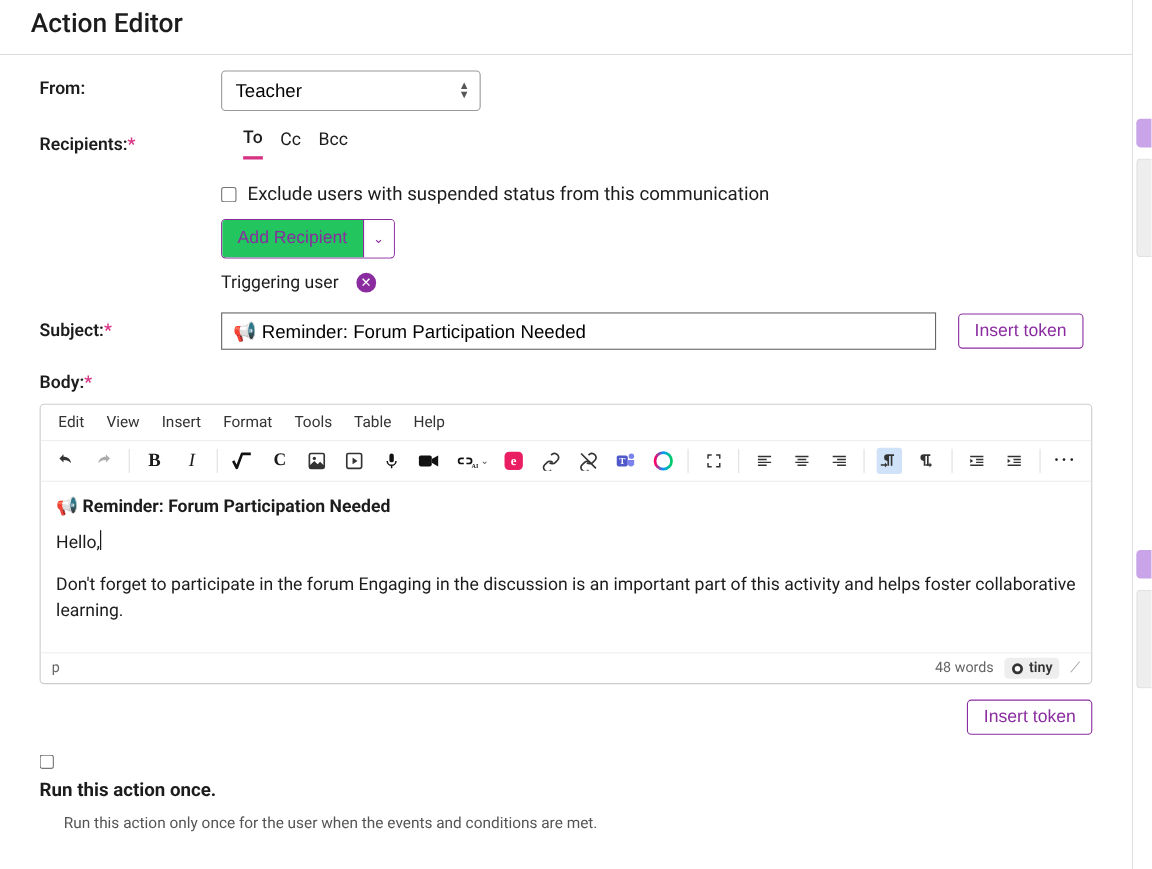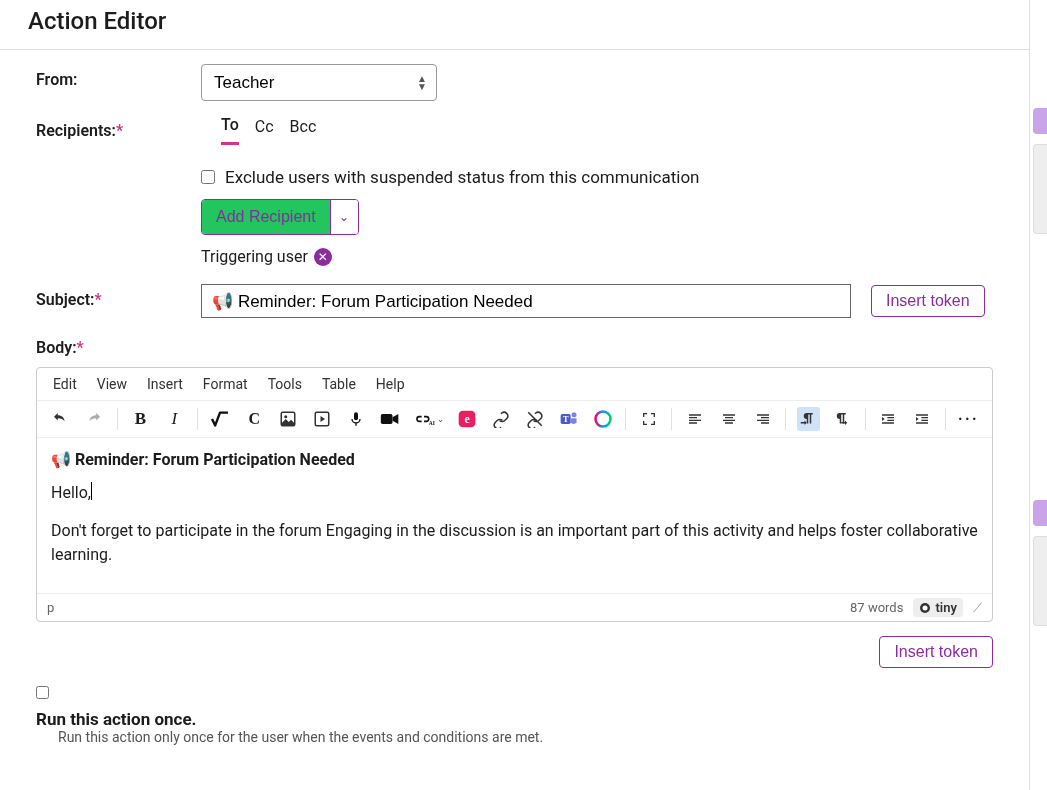--- a/index.html
+++ b/index.html
@@ -17,42 +17,42 @@
 .sel-arrows { position: absolute; right: 10px; top: 50%; transform: translateY(-50%); pointer-events: none; font-size: 10px; line-height: 8px; color: #555; }
 .tabs { display: flex; gap: 16px; margin-bottom: 6px; padding-left: 20px; align-items: center; }
 .tab { font-size: 16px; padding: 0 0 8px 0; cursor: pointer; }
 .tab.active { border-bottom: 3px solid #d63384; font-weight: 500; }
 .chk-row { display: flex; align-items: center; gap: 10px; margin: 22px 0 12px 0; }
 .chk-row input[type=checkbox] { width: 14px; height: 14px; }
 .chk-row label { font-size: 17px; }
 .add-rec { display: inline-flex; border: 1.5px solid #8a2ca0; border-radius: 4px; overflow: hidden; }
 .add-rec-btn { background: #22c55e; color: #8a2ca0; border: none; padding: 8px 14px; font-size: 16px; cursor: pointer; }
 .add-rec-drop { background: #fff; border: none; border-left: 1.5px solid #8a2ca0; width: 28px; display: flex; align-items: center; justify-content: center; cursor: pointer; color: #8a2ca0; font-size: 12px; }
-.chip-row { margin-top: 12px; display: flex; align-items: center; gap: 6px; font-size: 16px; }
+.chip-row { margin-top: 12px; display: flex; align-items: center; gap: 16px; font-size: 16px; }
 .chip-remove { background: #8a2ca0; color: #fff; border-radius: 50%; width: 18px; height: 18px; display: inline-flex; align-items: center; justify-content: center; font-size: 12px; cursor: pointer; }
 .subject-row { display: flex; align-items: center; gap: 20px; }
 .subject-input { border: 1px solid #666; padding: 6px 10px; font-size: 17px; width: 650px; }
 .outline-btn { border: 1.5px solid #8a2ca0; background: #fff; color: #8a2ca0; padding: 6px 14px; border-radius: 4px; font-size: 16px; cursor: pointer; }
 .editor { border: 1px solid #ccc; border-radius: 4px; margin-top: 10px; }
 .menu { display: flex; gap: 20px; padding: 8px 16px; font-size: 14px; color: #333; border-bottom: 1px solid #eee; }
 .menu span { cursor: pointer; }
 .toolbar { display: flex; align-items: center; gap: 11px; padding: 6px 12px; border-bottom: 1px solid #eee; flex-wrap: nowrap; }
 .tbtn { width: 24px; height: 24px; display: inline-flex; align-items: center; justify-content: center; cursor: pointer; border-radius: 3px; font-family: Georgia, serif; }
 .tbtn.active { background: #cfe2f8; }
 .tdiv { width: 1px; height: 22px; background: #e0e0e0; }
 .ebody { padding: 12px 14px; font-size: 16px; min-height: 130px; }
 .ebody .heading { font-weight: 700; margin-bottom: 12px; }
 .ebody p { margin-bottom: 14px; line-height: 1.5; }
 .efoot { display: flex; justify-content: space-between; align-items: center; padding: 4px 10px; border-top: 1px solid #eee; font-size: 13px; color: #666; }
 .tiny-badge { display: inline-flex; align-items: center; gap: 4px; background: #eee; border-radius: 4px; padding: 2px 6px; font-weight: 600; color: #333; }
 .insert-row { display: flex; justify-content: flex-end; margin-top: 14px; }
 .run-once { margin-top: 18px; }
 .run-once .hdr { display: flex; align-items: flex-start; gap: 10px; flex-direction: column; }
 .run-once .hdr label { font-weight: 700; font-size: 17px; }
-.run-once .desc { font-size: 14px; color: #555; margin-top: 0; margin-left: 22px; }
+.run-once .desc { font-size: 14px; color: #555; margin-top: 12px; margin-left: 22px; }
 .side-bits { position: absolute; right: 0; top: 108px; }
 .sbit { width: 14px; height: 26px; border-radius: 4px 0 0 4px; margin-bottom: 10px; }
 .sbit.purple { background: #c9a4e8; }
 .sbit.gray { background: #eee; border: 1px solid #ddd; border-right: none; height: 90px; }
 .sbit2 { position: absolute; right: 0; top: 500px; }
 svg { display: block; }
 </style>
 </head>
 <body>
 
@@ -261,21 +261,21 @@
           <span class="tbtn" style="font-weight:700;letter-spacing:2px">···</span>
         </div>
         <div class="ebody">
           <div class="heading">📢 Reminder: Forum Participation Needed</div>
           <p><span>Hello,</span><span style="border-right:1px solid #000;display:inline-block;height:1.1em;vertical-align:-2px"></span></p>
           <p>Don't forget to participate in the forum  Engaging in the discussion is an important part of this activity and helps foster collaborative learning.</p>
         </div>
         <div class="efoot">
           <span>p</span>
           <span style="display:flex;align-items:center;gap:10px">
-            <span>87 words</span>
+            <span>48 words</span>
             <span class="tiny-badge">
               <svg width="12" height="12" viewBox="0 0 24 24">
                   <circle cx="12" cy="12" r="10" fill="#333"></circle>
                   <circle cx="12" cy="12" r="5" fill="#fff"></circle>
                 </svg>
               <span>tiny</span>
             </span>
             <span style="color:#999;cursor:nwse-resize">⟋</span>
           </span>
         </div>

